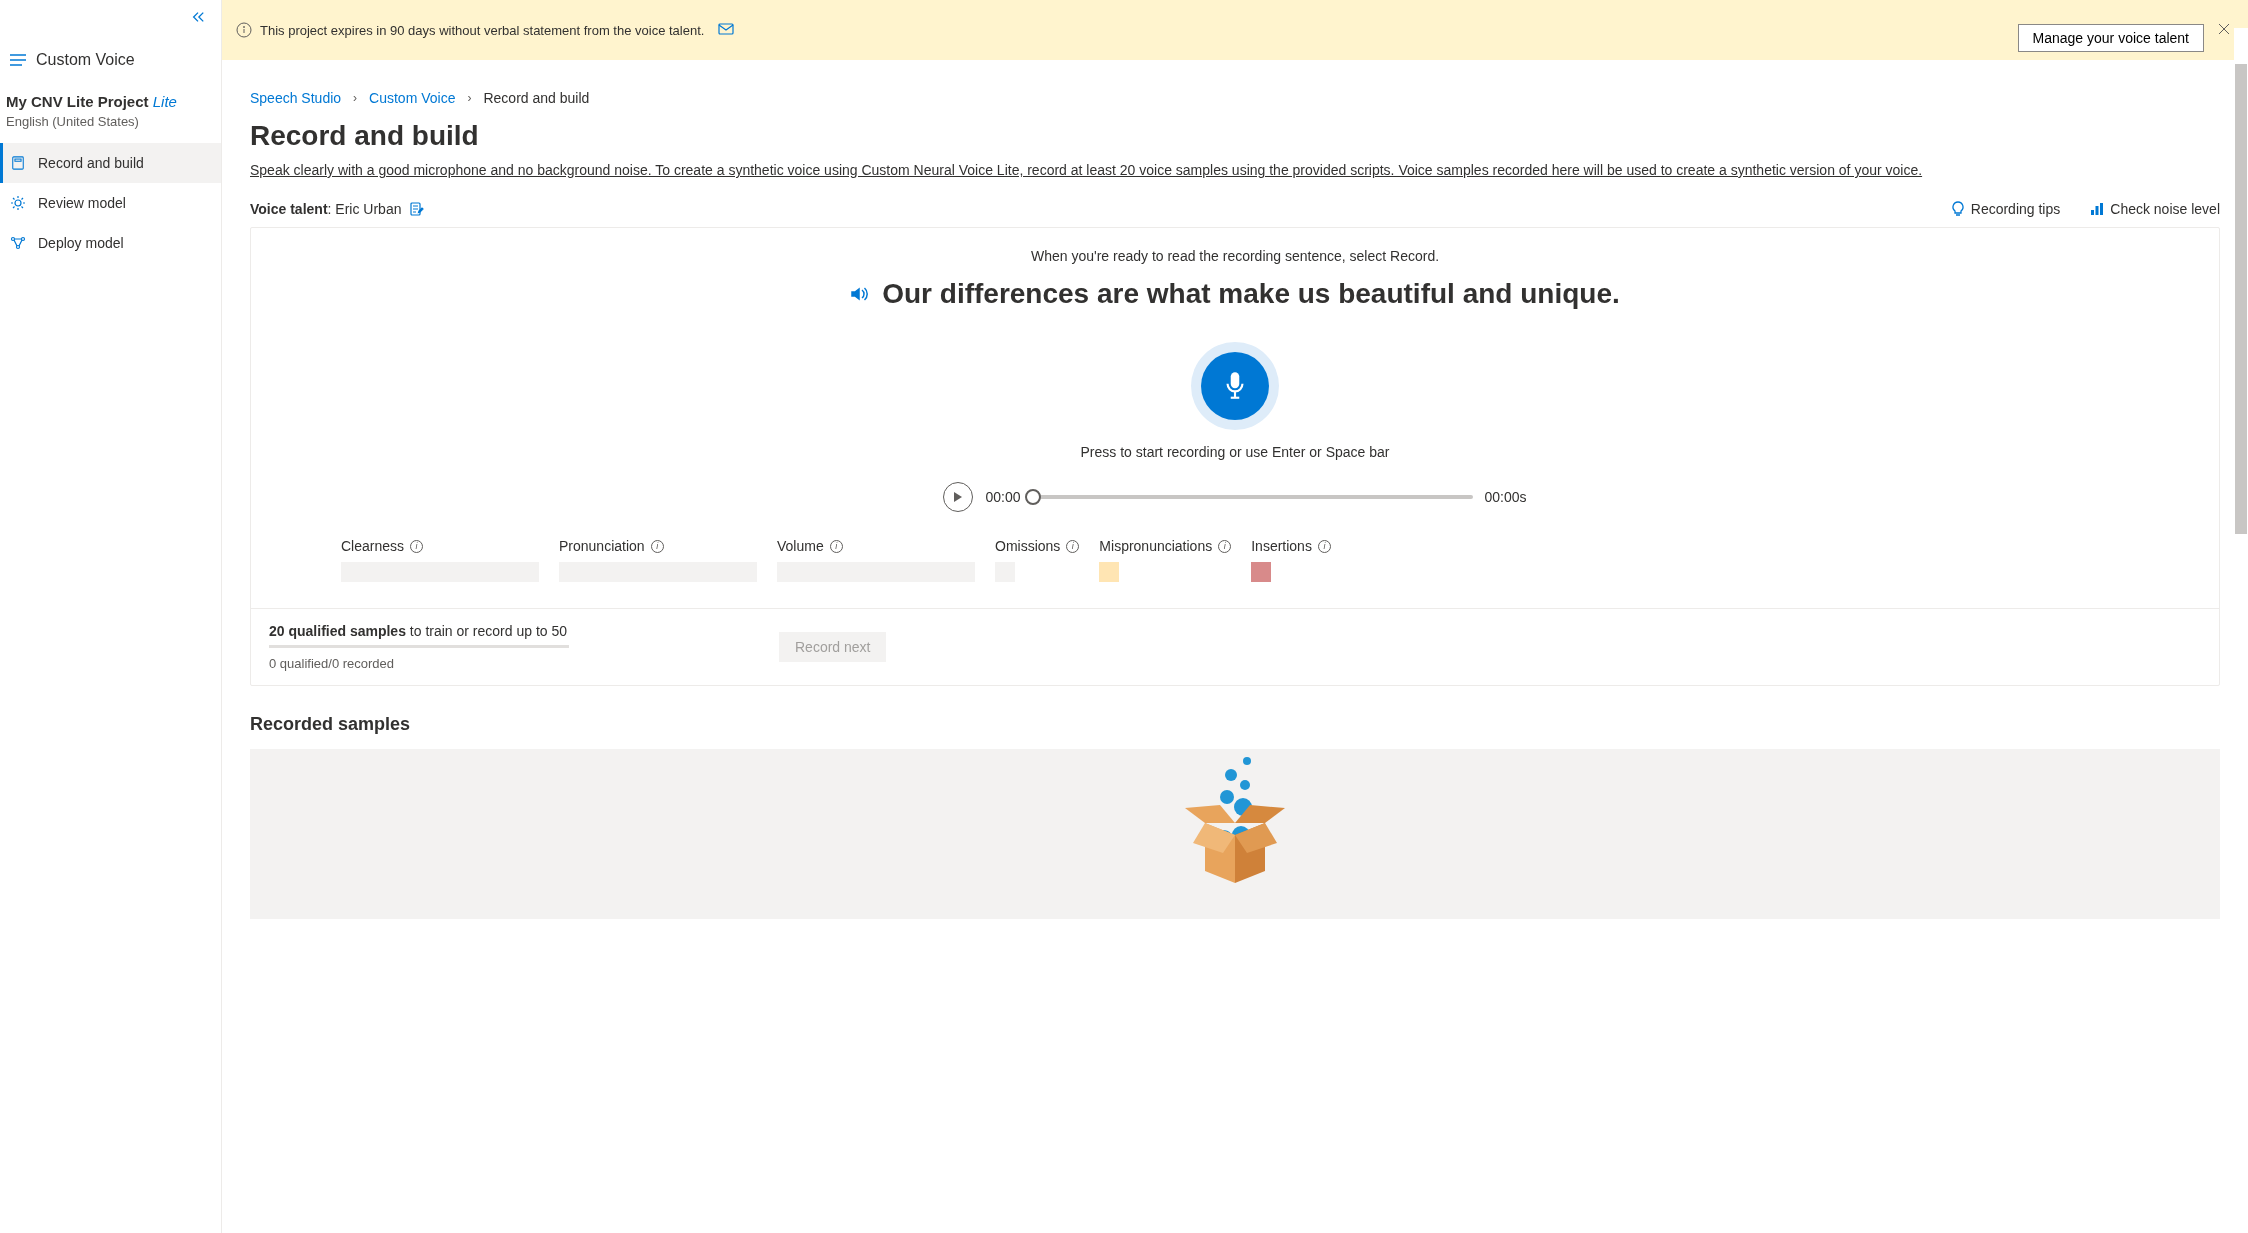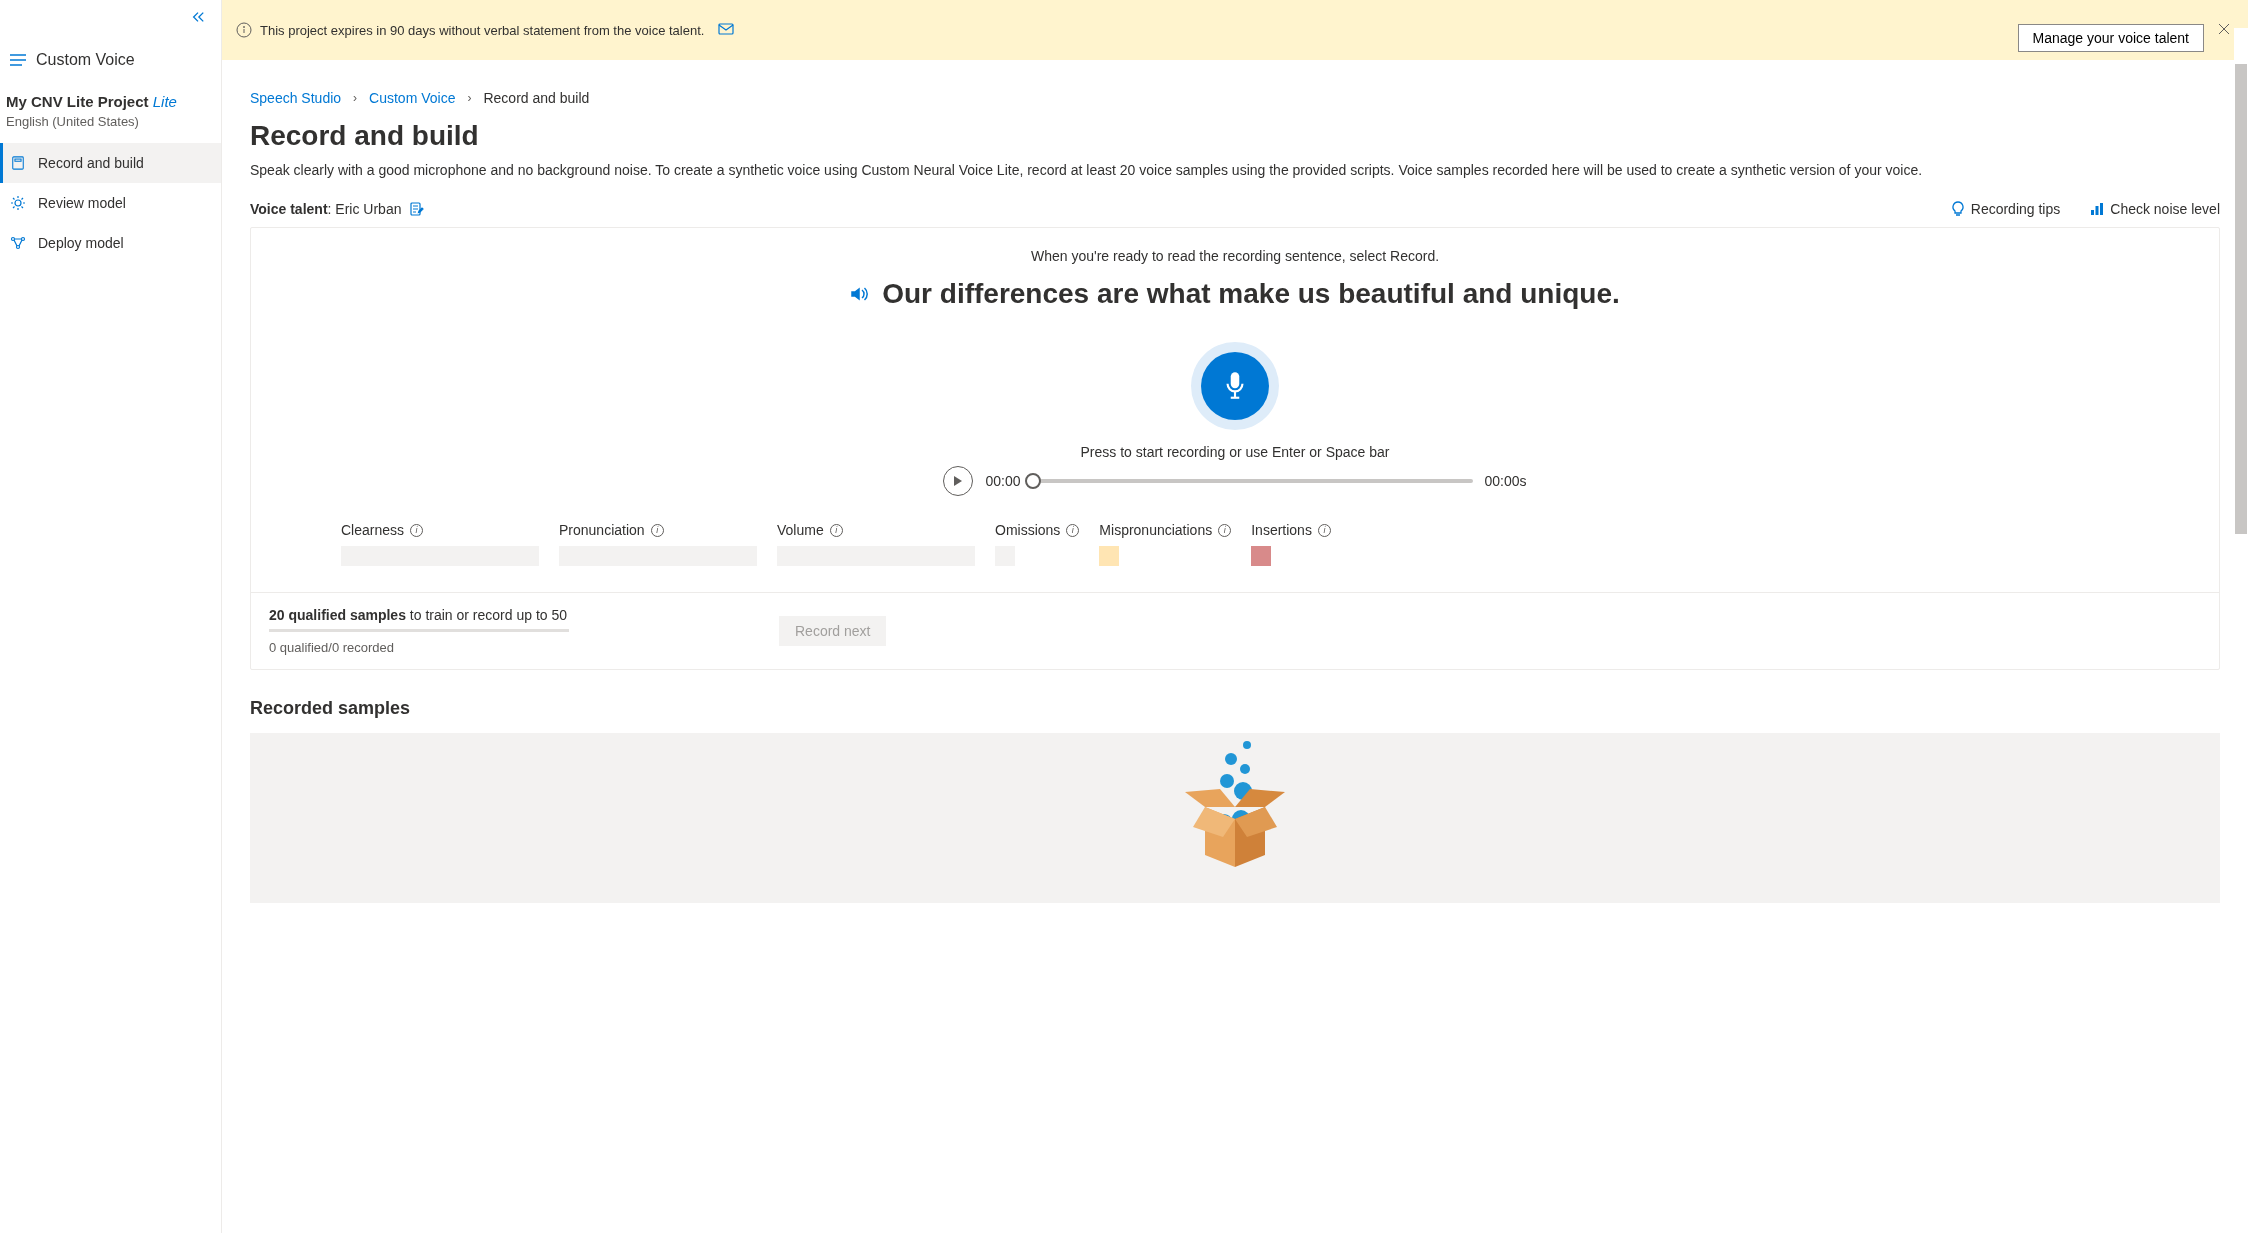--- a/index.html
+++ b/index.html
@@ -174,20 +174,21 @@
     .page-title {
       font-size: 28px;
       font-weight: 600;
       margin-bottom: 8px;
     }
     .page-desc {
       font-size: 14px;
       color: #323130;
       line-height: 1.5;
       margin-bottom: 20px;
+      text-decoration: underline;
     }
     
     
     .info-row {
       display: flex;
       justify-content: space-between;
       align-items: flex-start;
       margin-bottom: 10px;
     }
     .voice-talent {
@@ -268,21 +269,21 @@
       background: #0078d4;
       display: flex;
       align-items: center;
       justify-content: center;
       cursor: pointer;
     }
     .mic-inner svg { color: #ffffff; }
     .mic-hint {
       font-size: 14px;
       color: #323130;
-      margin-bottom: 6px;
+      margin-bottom: 22px;
     }
     
     
     .playback-row {
       display: flex;
       align-items: center;
       gap: 12px;
       justify-content: center;
       margin-bottom: 26px;
     }

